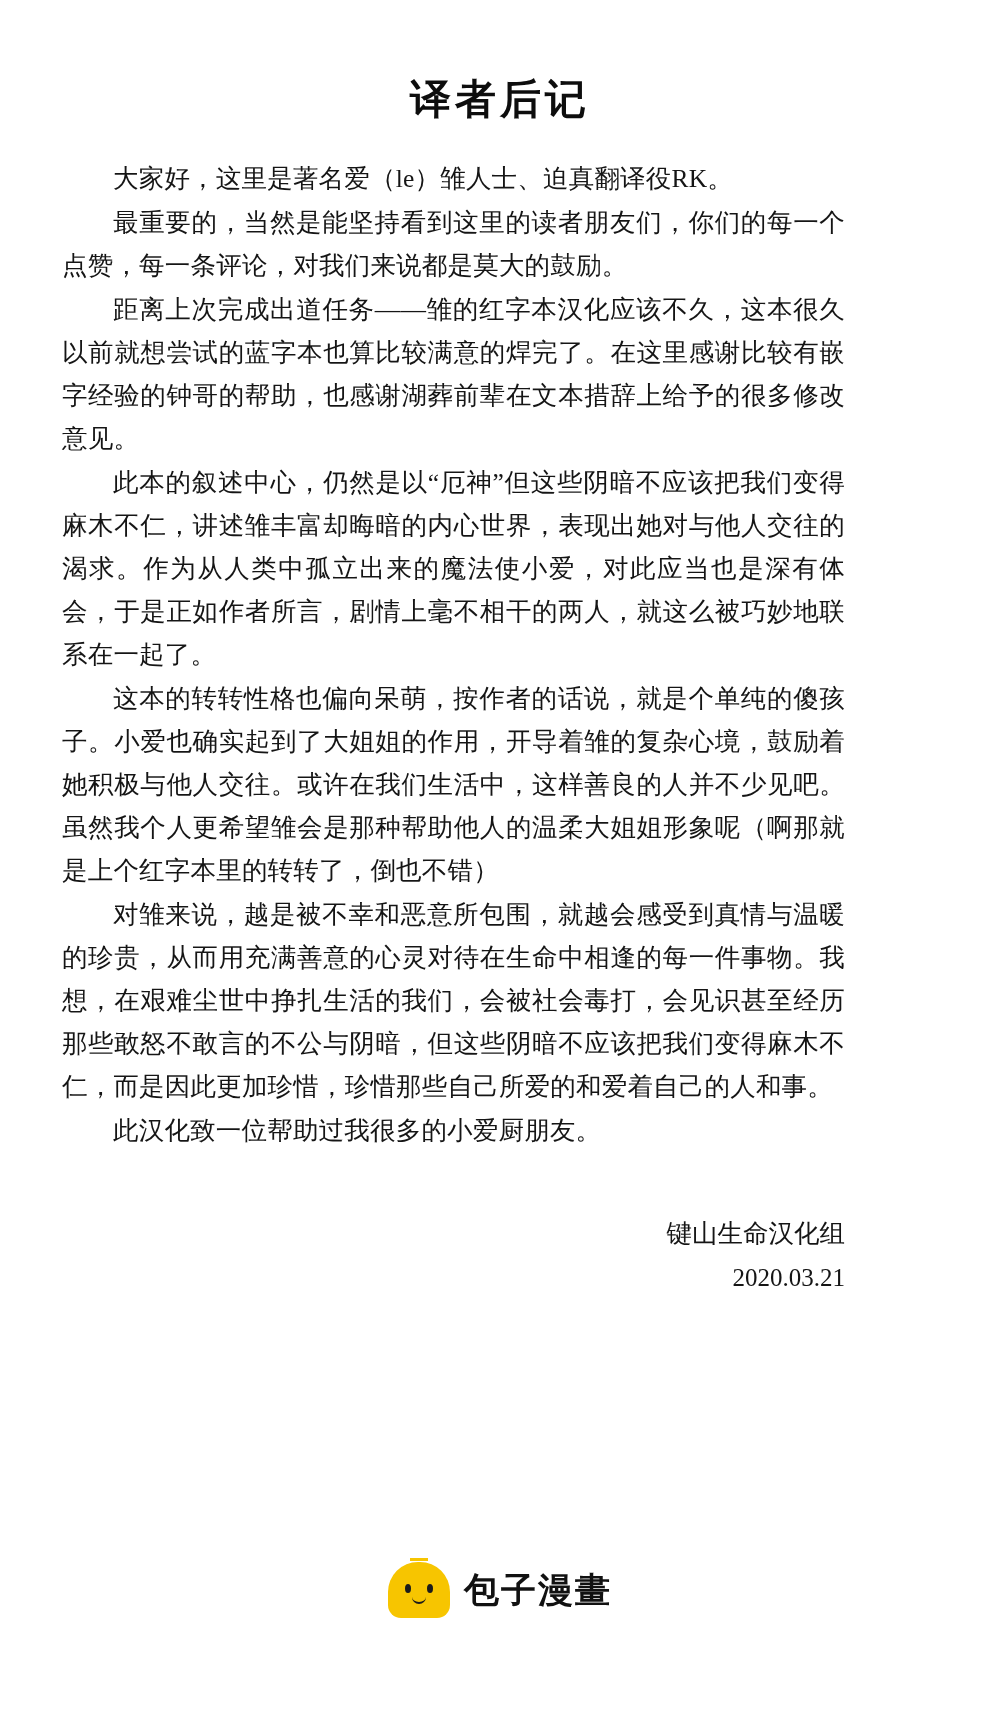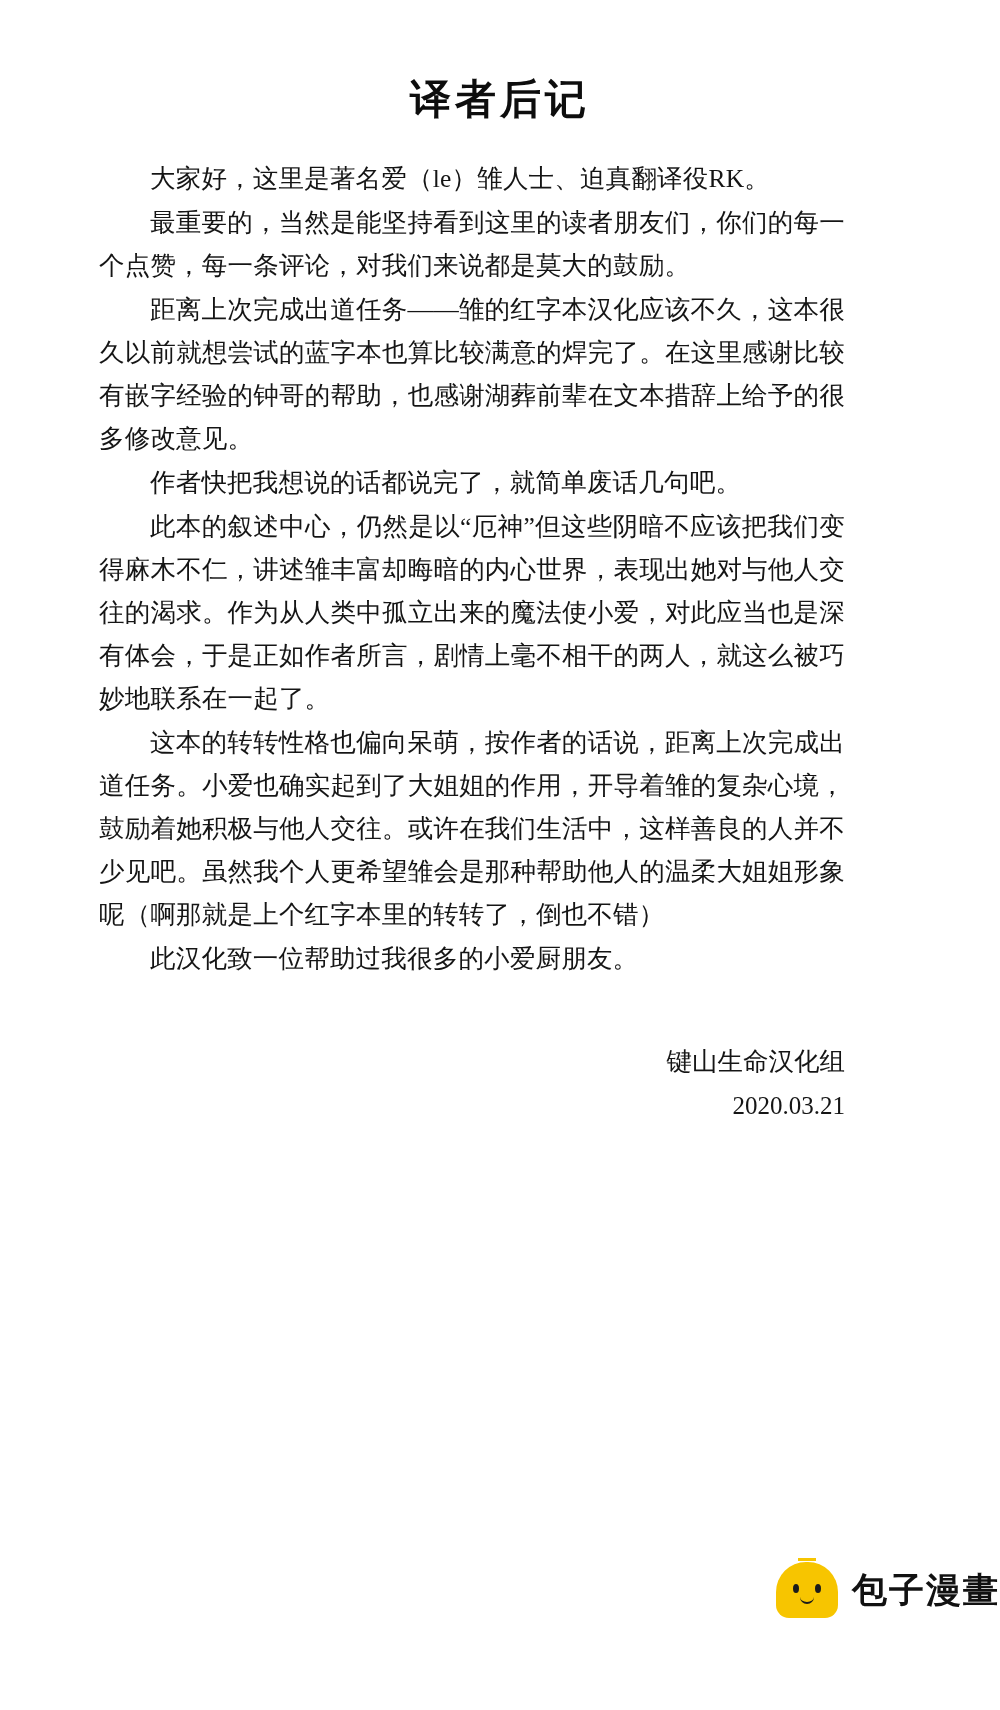--- a/index.html
+++ b/index.html
@@ -27,21 +27,21 @@
     font-size: 41px;
     font-weight: bold;
     letter-spacing: 4px;
     margin: 0;
     padding-top: 72px;
     color: #0d0d0d;
     font-family: "Liberation Serif", "DejaVu Serif", serif;
   }
   .article {
     margin: 0 auto;
-    padding: 30px 155px 0 99px;
+    padding: 30px 155px 0 62px;
     box-sizing: border-box;
     width: 1000px;
   }
   .para {
     font-size: 25.5px;
     line-height: 43px;
     text-align: justify;
     text-justify: inter-ideograph;
     text-indent: 2em;
     margin: 0 0 1px 0;
@@ -65,21 +65,21 @@
   .footer {
     position: absolute;
     left: 0;
     right: 0;
     bottom: 0;
     padding-bottom: 92px;
   }
   .brand {
     display: flex;
     align-items: center;
-    justify-content: flex-end;
+    justify-content: center;
     gap: 14px;
   }
   .bun-logo {
     width: 62px;
     height: 56px;
     background: #f7c500;
     border-radius: 30px 30px 13px 13px;
     position: relative;
     display: inline-block;
   }
@@ -131,23 +131,23 @@
 <body>
 
 <div class="page">
 
   <h1 class="title">译者后记</h1>
 
   <div class="article">
     <p class="para">大家好，这里是著名爱（le）雏人士、迫真翻译役RK。</p>
     <p class="para">最重要的，当然是能坚持看到这里的读者朋友们，你们的每一个点赞，每一条评论，对我们来说都是莫大的鼓励。</p>
     <p class="para">距离上次完成出道任务——雏的红字本汉化应该不久，这本很久以前就想尝试的蓝字本也算比较满意的焊完了。在这里感谢比较有嵌字经验的钟哥的帮助，也感谢湖葬前辈在文本措辞上给予的很多修改意见。</p>
-    <p class="para">作者快把我想说的话都说完了，就简单废话几句吧。</p>
     <p class="para">此本的叙述中心，仍然是以“厄神”但这些阴暗不应该把我们变得麻木不仁，讲述雏丰富却晦暗的内心世界，表现出她对与他人交往的渴求。作为从人类中孤立出来的魔法使小爱，对此应当也是深有体会，于是正如作者所言，剧情上毫不相干的两人，就这么被巧妙地联系在一起了。</p>
-    <p class="para">这本的转转性格也偏向呆萌，按作者的话说，距离上次完成出道任务。小爱也确实起到了大姐姐的作用，开导着雏的复杂心境，鼓励着她积极与他人交往。或许在我们生活中，这样善良的人并不少见吧。虽然我个人更希望雏会是那种帮助他人的温柔大姐姐形象呢（啊那就是上个红字本里的转转了，倒也不错）</p>
+    <p class="para">这本的转转性格也偏向呆萌，按作者的话说，就是个单纯的傻孩子。小爱也确实起到了大姐姐的作用，开导着雏的复杂心境，鼓励着她积极与他人交往。或许在我们生活中，这样善良的人并不少见吧。虽然我个人更希望雏会是那种帮助他人的温柔大姐姐形象呢（啊那就是上个红字本里的转转了，倒也不错）</p>
+    <p class="para">对雏来说，越是被不幸和恶意所包围，就越会感受到真情与温暖的珍贵，从而用充满善意的心灵对待在生命中相逢的每一件事物。我想，在艰难尘世中挣扎生活的我们，会被社会毒打，会见识甚至经历那些敢怒不敢言的不公与阴暗，但这些阴暗不应该把我们变得麻木不仁，而是因此更加珍惜，珍惜那些自己所爱的和爱着自己的人和事。</p>
     <p class="para">此汉化致一位帮助过我很多的小爱厨朋友。</p>
   </div>
 
   <div class="signature">
     <div>键山生命汉化组</div>
   </div>
   <div class="sig-date">2020.03.21</div>
 
   <div class="footer">
     <div class="brand">

